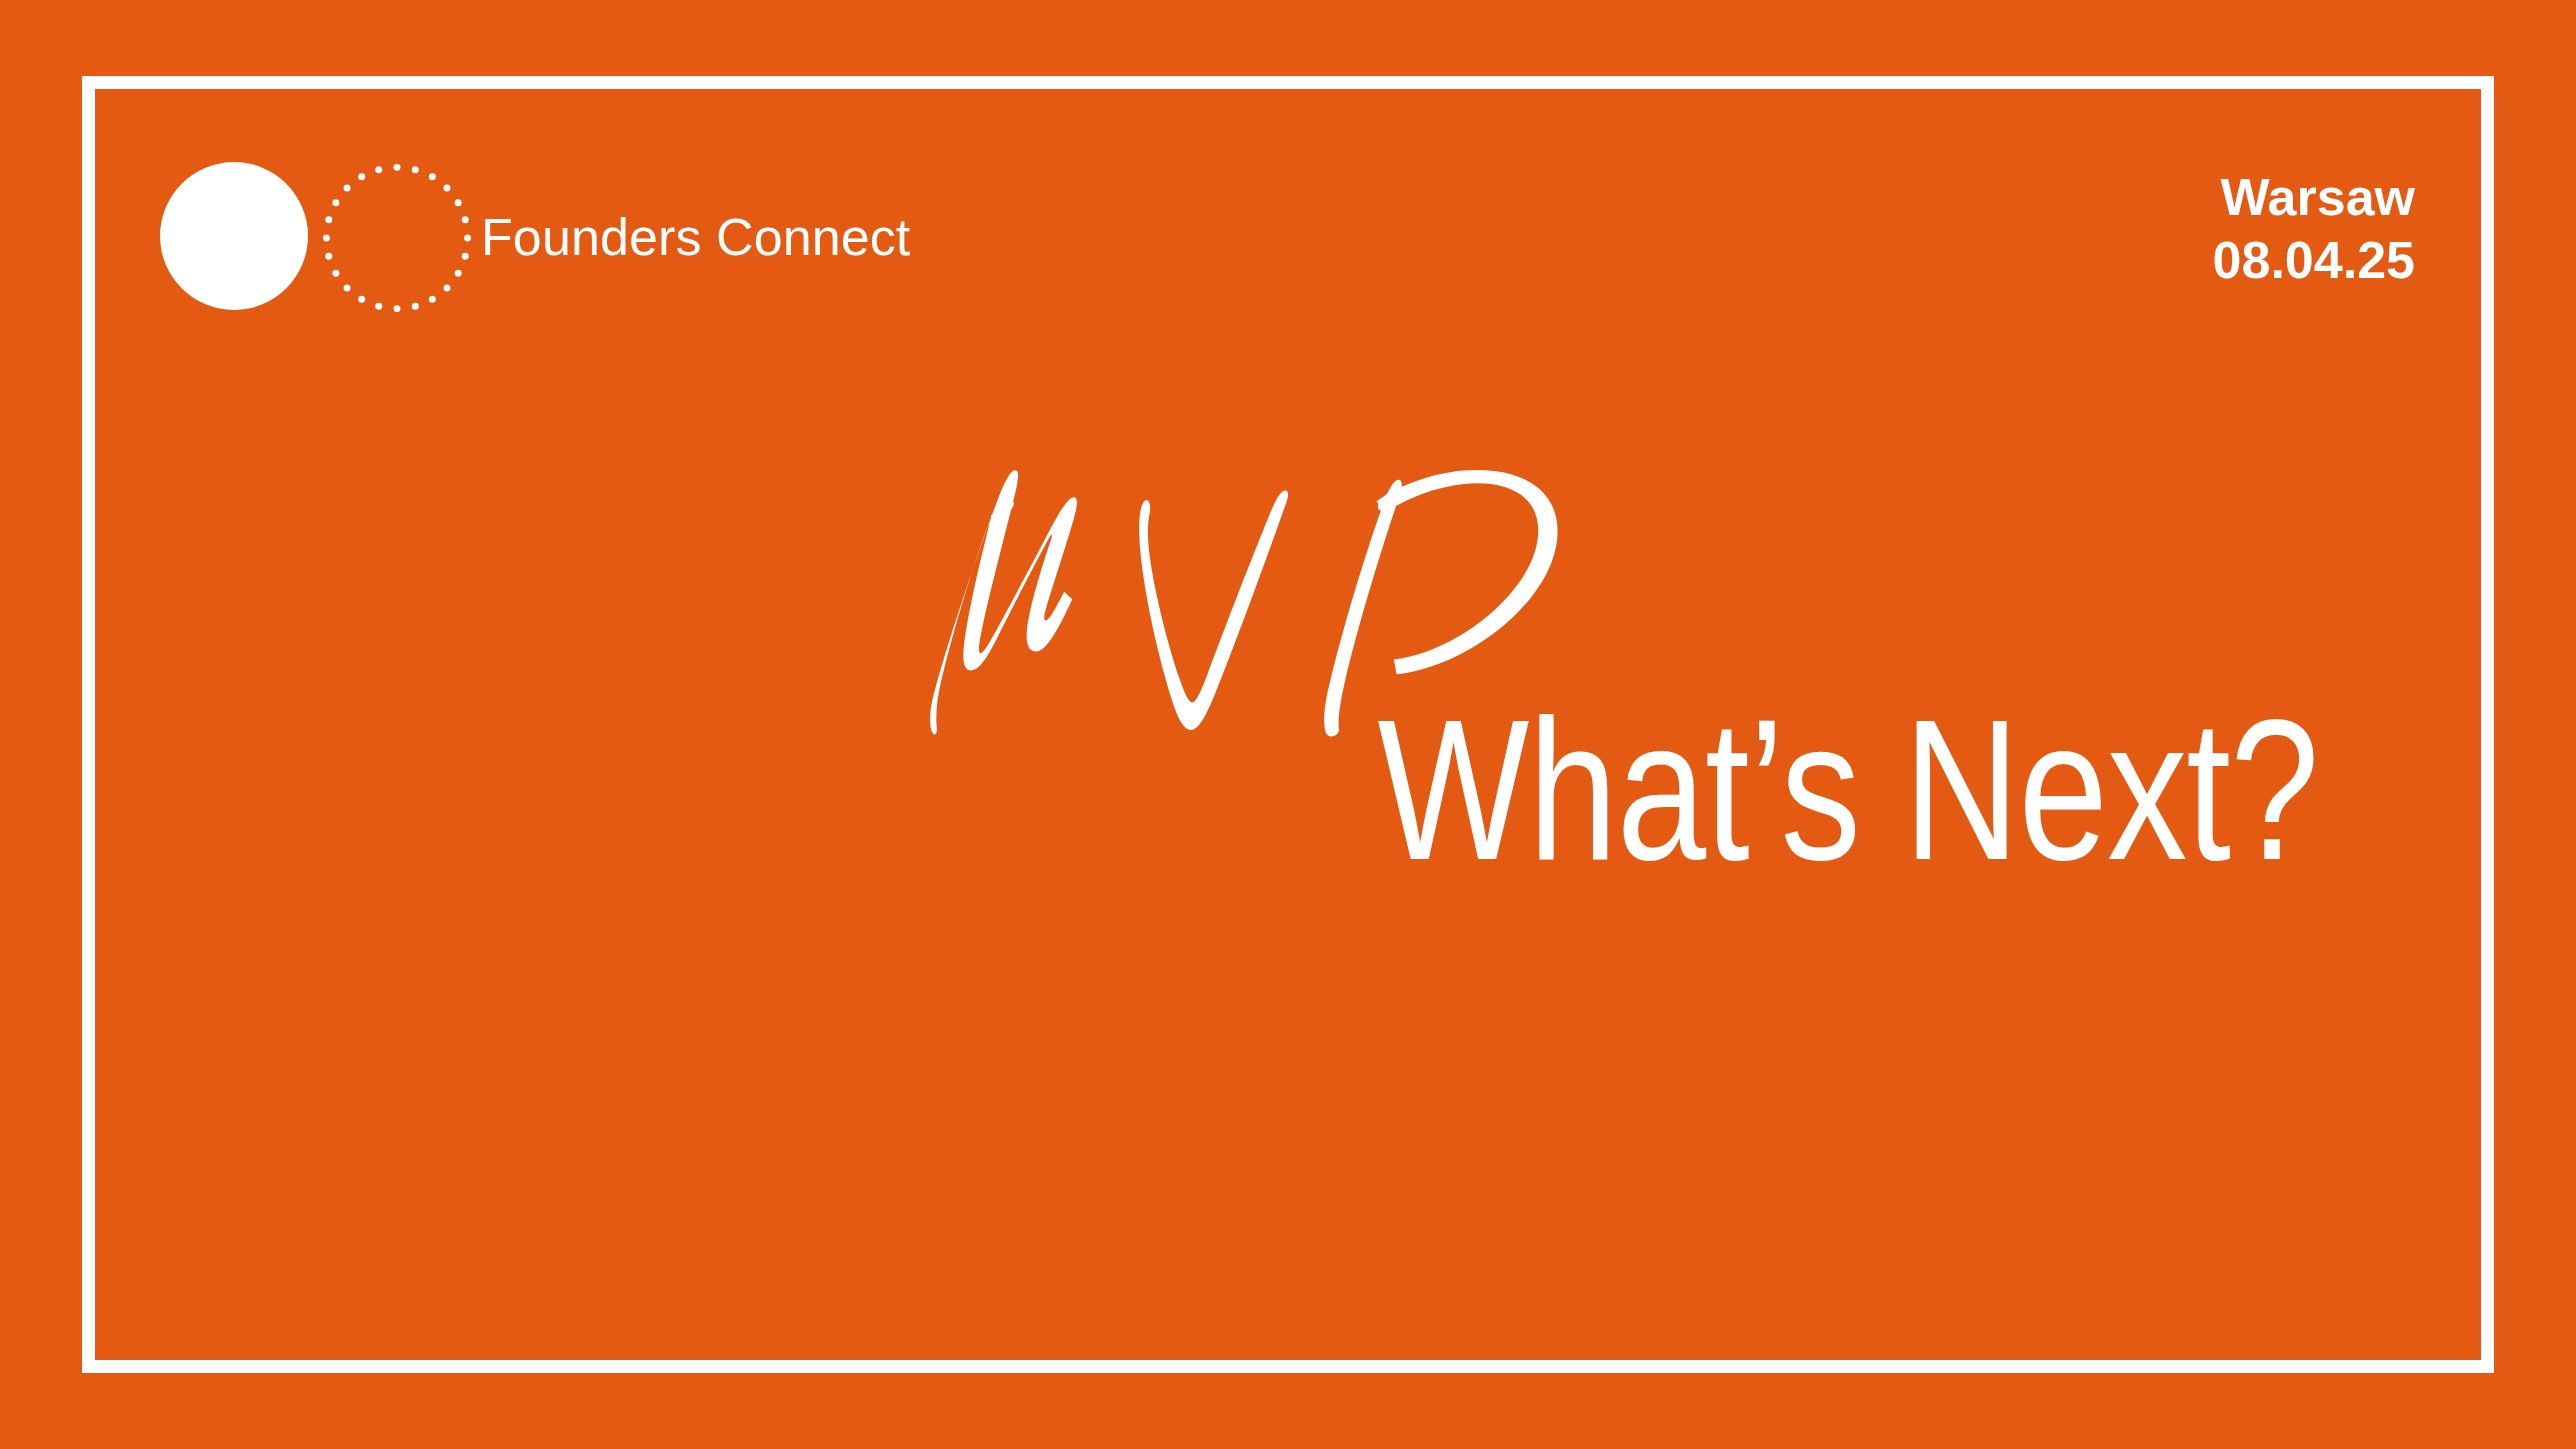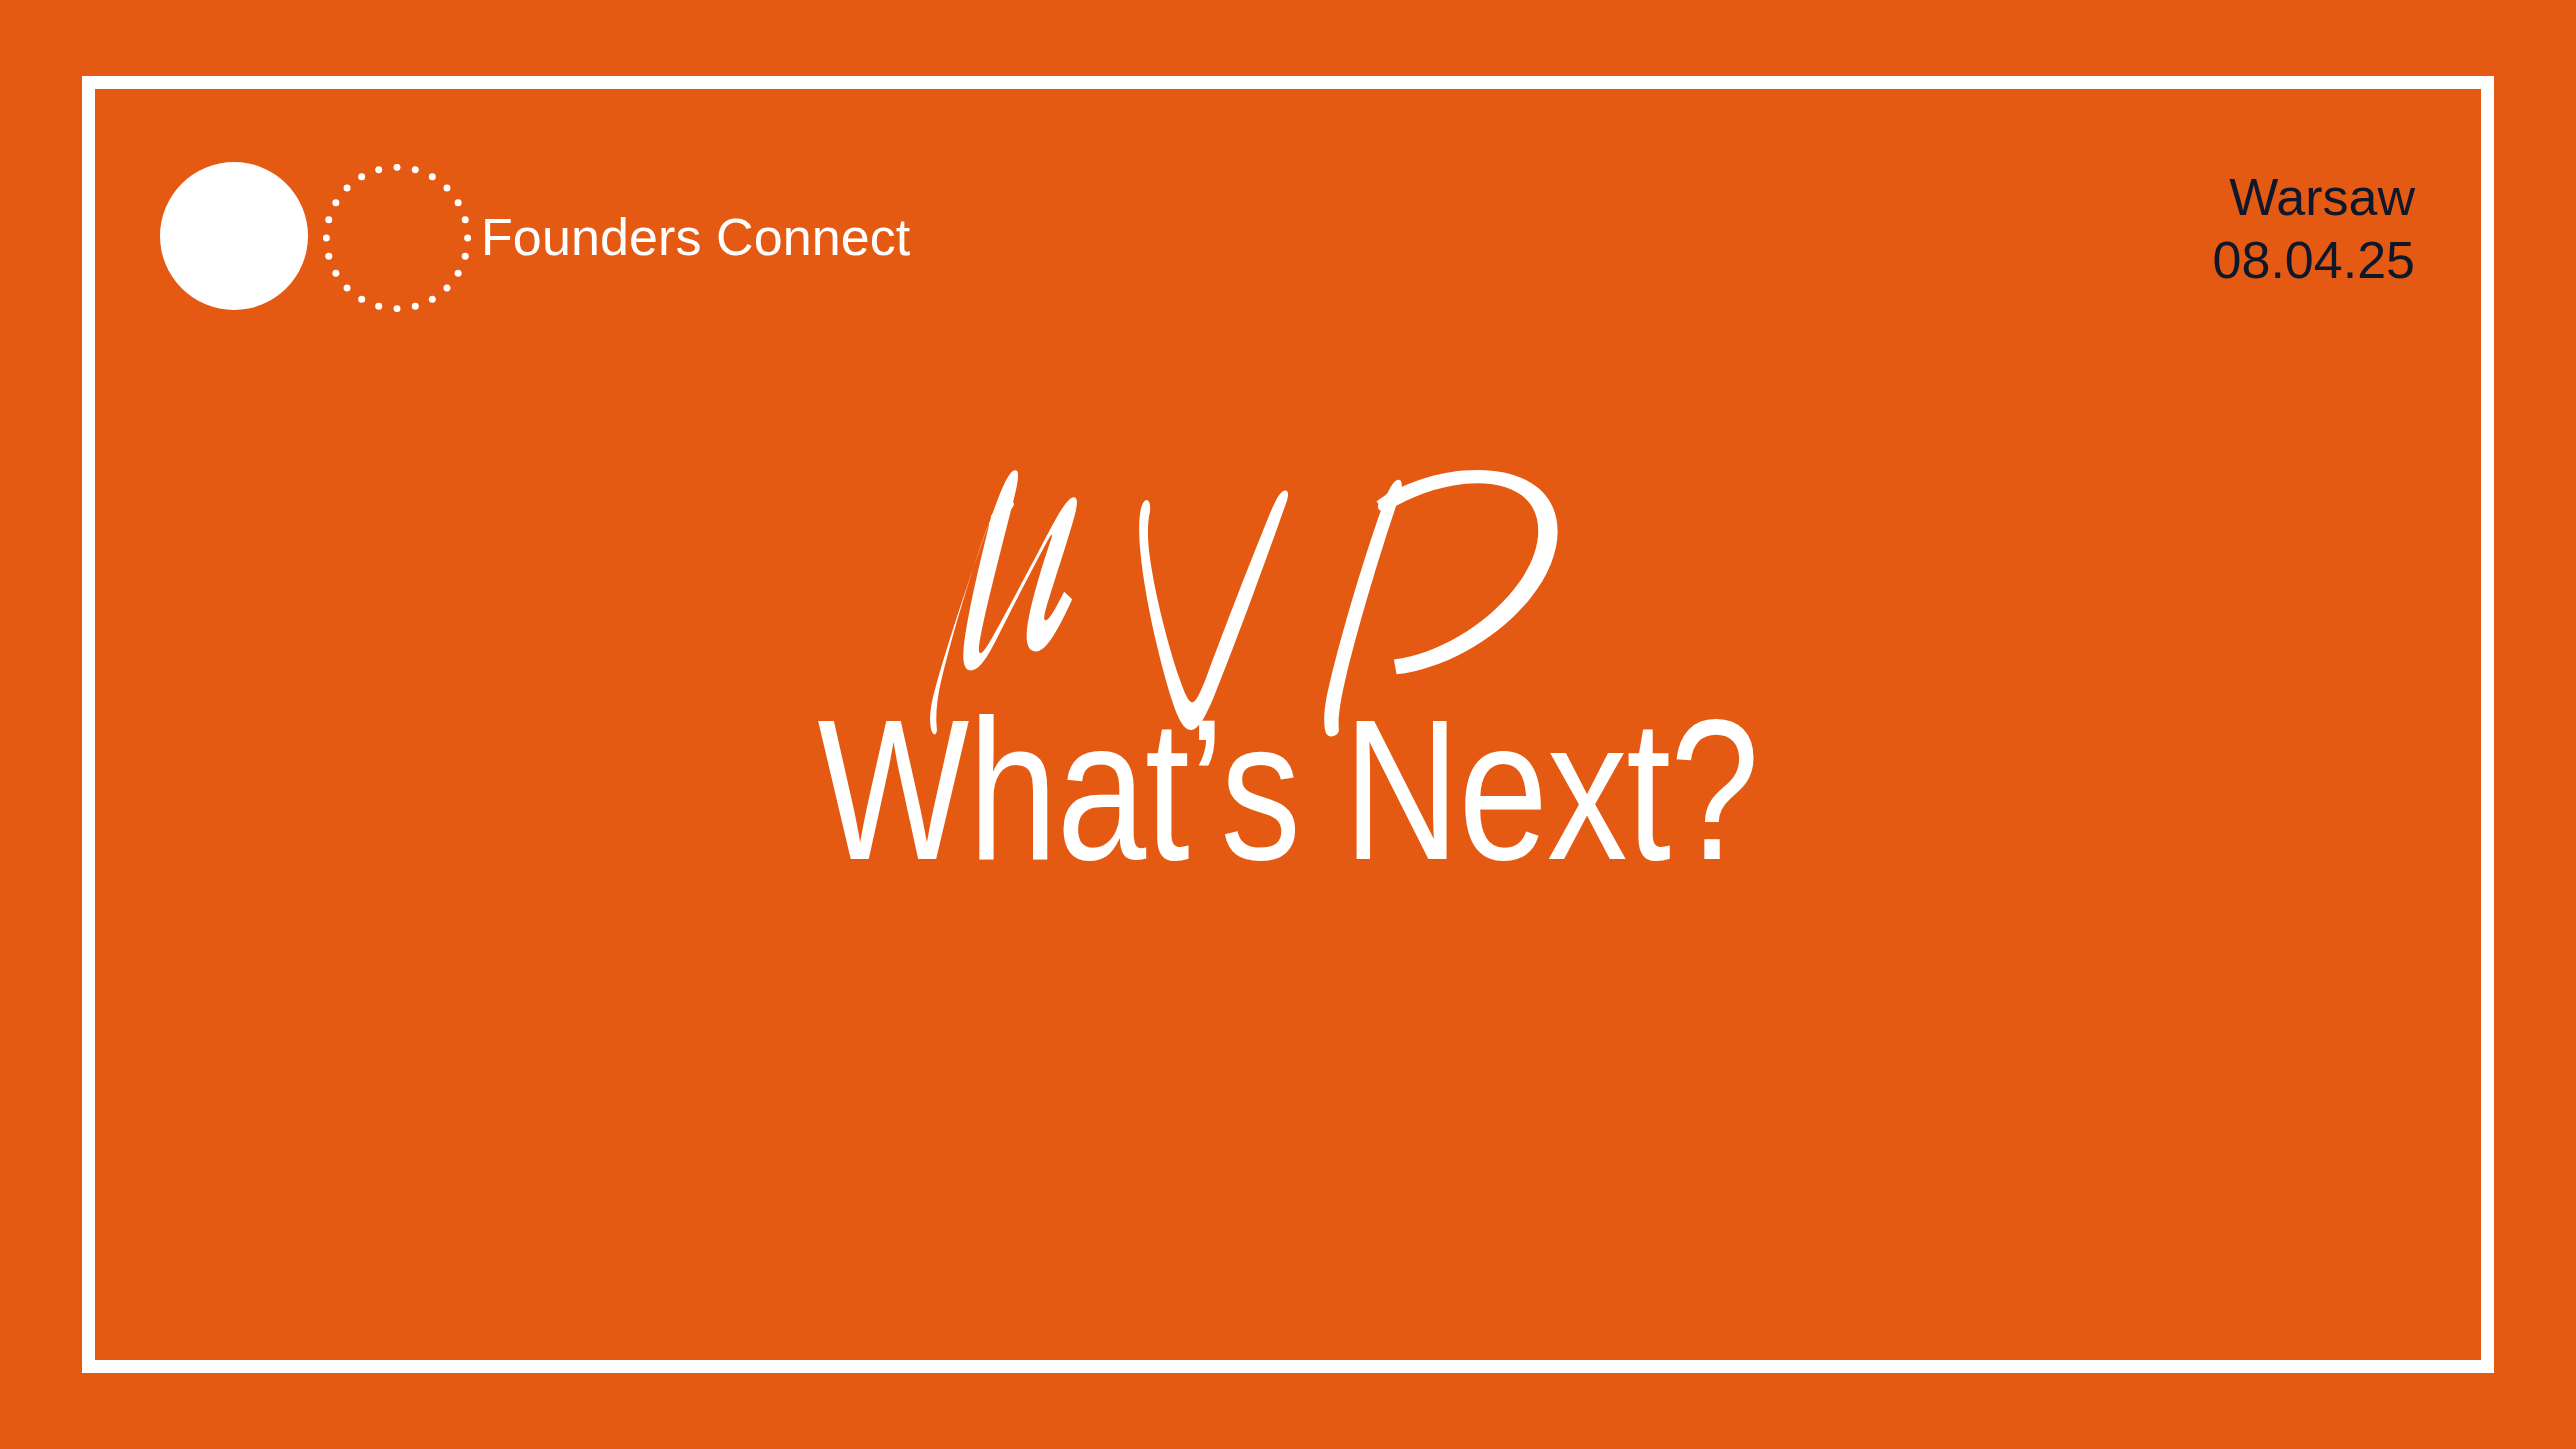--- a/index.html
+++ b/index.html
@@ -77,35 +77,35 @@
     margin-left: 12px;
     transform: translateY(-1.3px);
   }
 
   
   .meta {
     position: absolute;
     right: 161px;
     top: 166px;
     text-align: right;
-    color: #0f172a;
+    color: #ffffff;
     font-size: 52px;
-    font-weight: 400;
+    font-weight: 700;
     line-height: 1.22;
     white-space: nowrap;
   }
   .meta .meta-line { display: block; }
 
   
   .headline {
     position: absolute;
     left: 0;
     right: 0;
     top: 429px;
-    text-align: center;
+    text-align: right;
   }
   .script-word {
     display: block;
     margin: 0 auto;
     width: 818px;
     height: 315px;
   }
   .script-word svg { display: block; width: 100%; height: 100%; }
 
   .headline-main {

